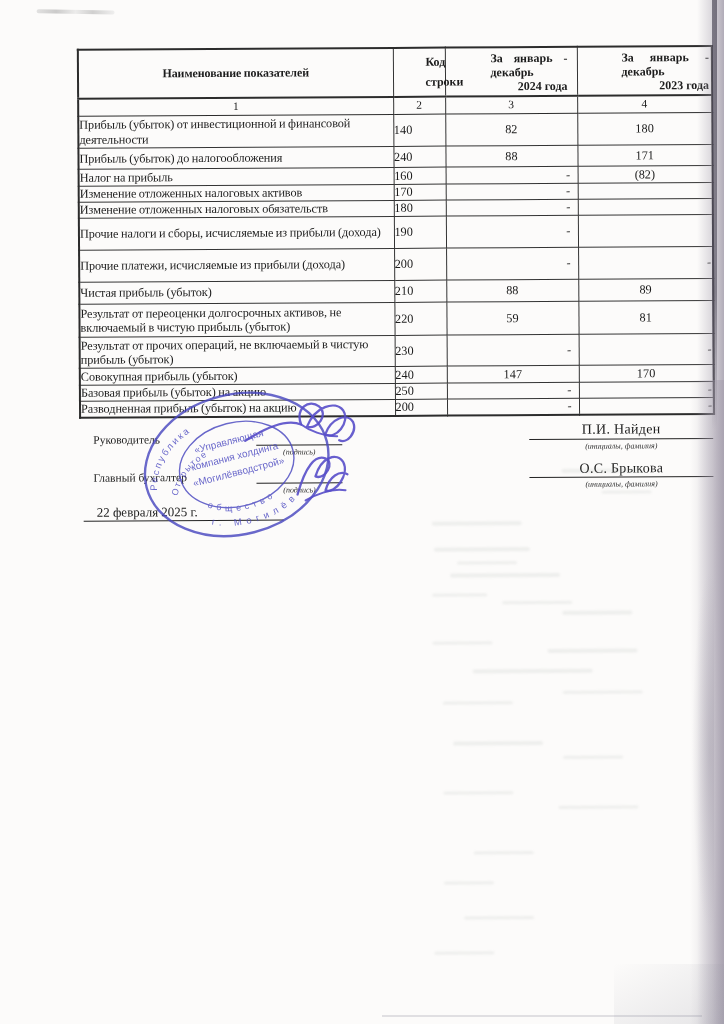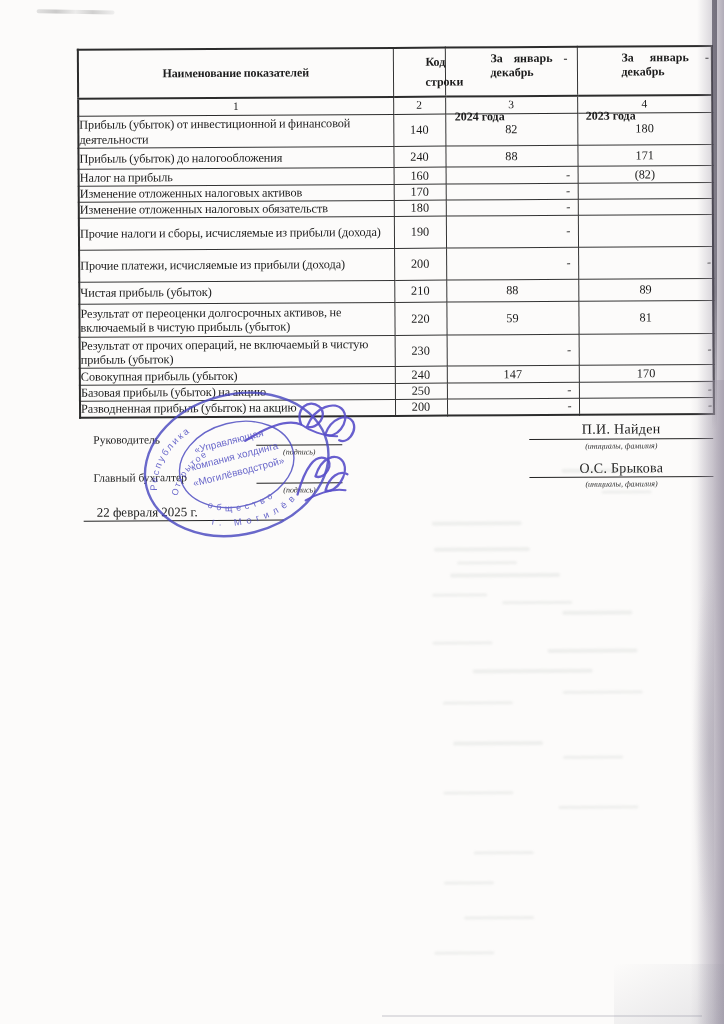--- a/index.html
+++ b/index.html
@@ -9,28 +9,28 @@
          transform:rotate(-0.35deg);transform-origin:380px 240px;}
 
   
   table.fin{position:absolute;left:78px;top:47px;width:634px;border-collapse:collapse;
             table-layout:fixed;border:2px solid #2c2c2c;}
   table.fin td{border:1px solid #343434;padding:0;vertical-align:middle;
                font-size:12.3px;line-height:1.18;}
   tr.header-row td{border-bottom:2px solid #2c2c2c;font-weight:bold;text-align:center;font-size:12px;}
   tr.nums-row td{border-bottom:1.5px solid #2c2c2c;text-align:center;font-size:11.5px;height:16px;}
   td.c-name{padding:2px 1px 2px 4px;text-align:left;word-spacing:-0.4px;letter-spacing:-0.1px;}
-  td.c-code{text-align:center;margin-left:44px;}
+  td.c-code{text-align:left;margin-left:44px;}
   td.c-val{text-align:center;}
   td.c-val.dash{text-align:right;padding-right:7px;}
   td.c-last.dash{padding-right:1px;}
   .pwrap{display:flex;flex-direction:column;justify-content:space-evenly;height:47px;box-sizing:border-box;padding:3px 9px;}
   .pwrap.clip{padding:3px 2px 3px 8px;}
   .jline{text-align:justify;text-align-last:justify;margin-left:36px;}
-  .cline{text-align:left;margin-top:30px;}
+  .cline{text-align:right;}
   .code-hdr div{line-height:1.6;margin-left:32px;}
 
   
   .lbl{position:absolute;font-size:11.5px;}
   .sigline{position:absolute;border-top:1.5px solid #222;}
   .hint{position:absolute;font-size:8px;font-style:italic;color:#2f2f2f;text-align:center;}
   .pname{position:absolute;font-size:14px;text-align:center;letter-spacing:0.3px;}
   .datetxt{position:absolute;font-size:13px;}
 
   

